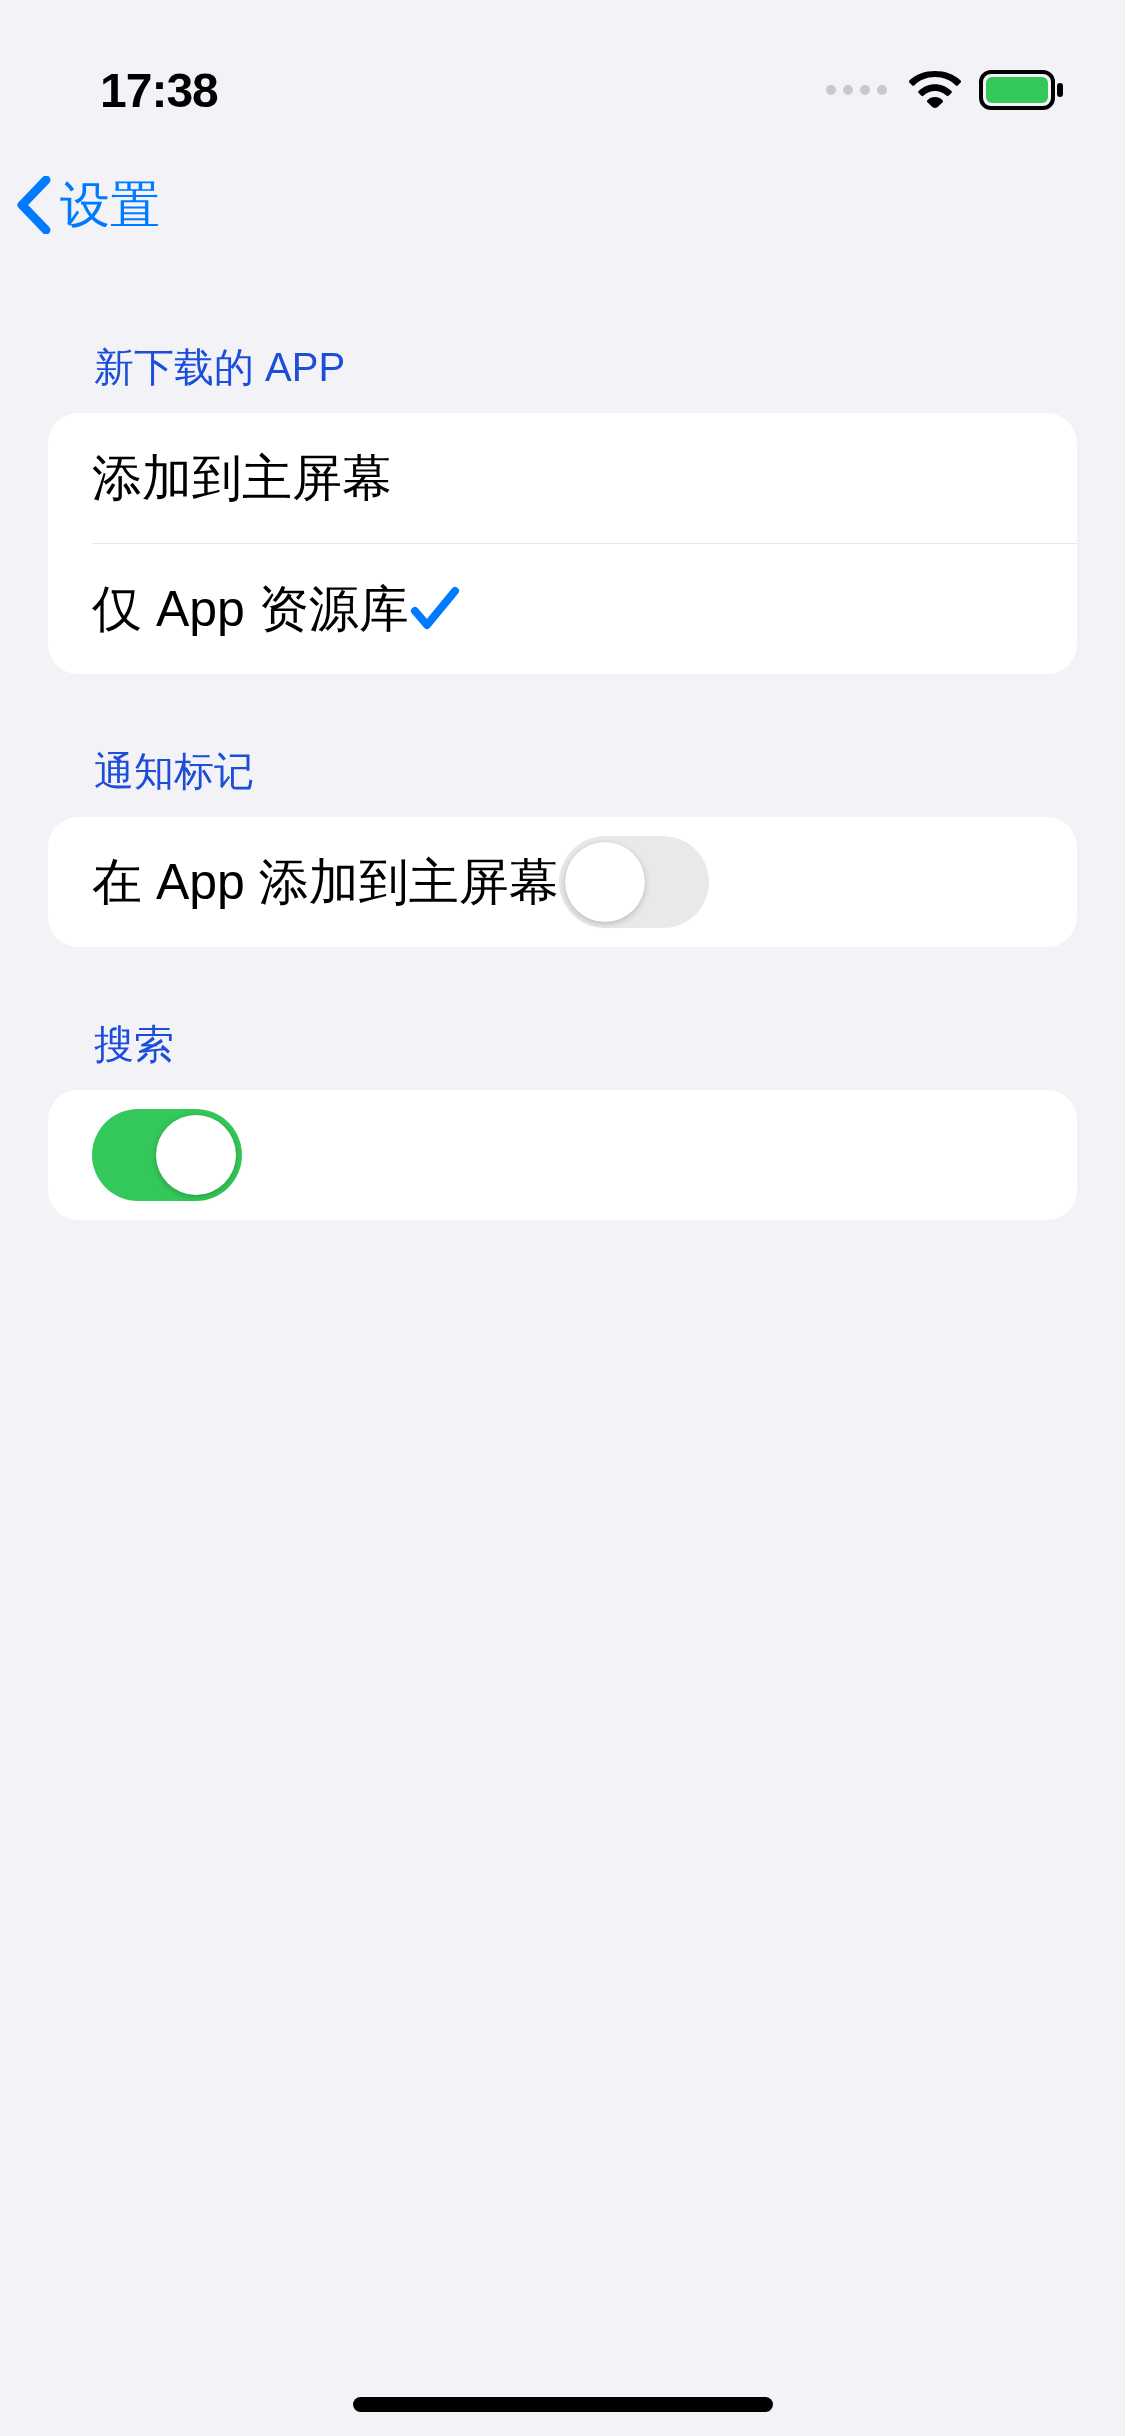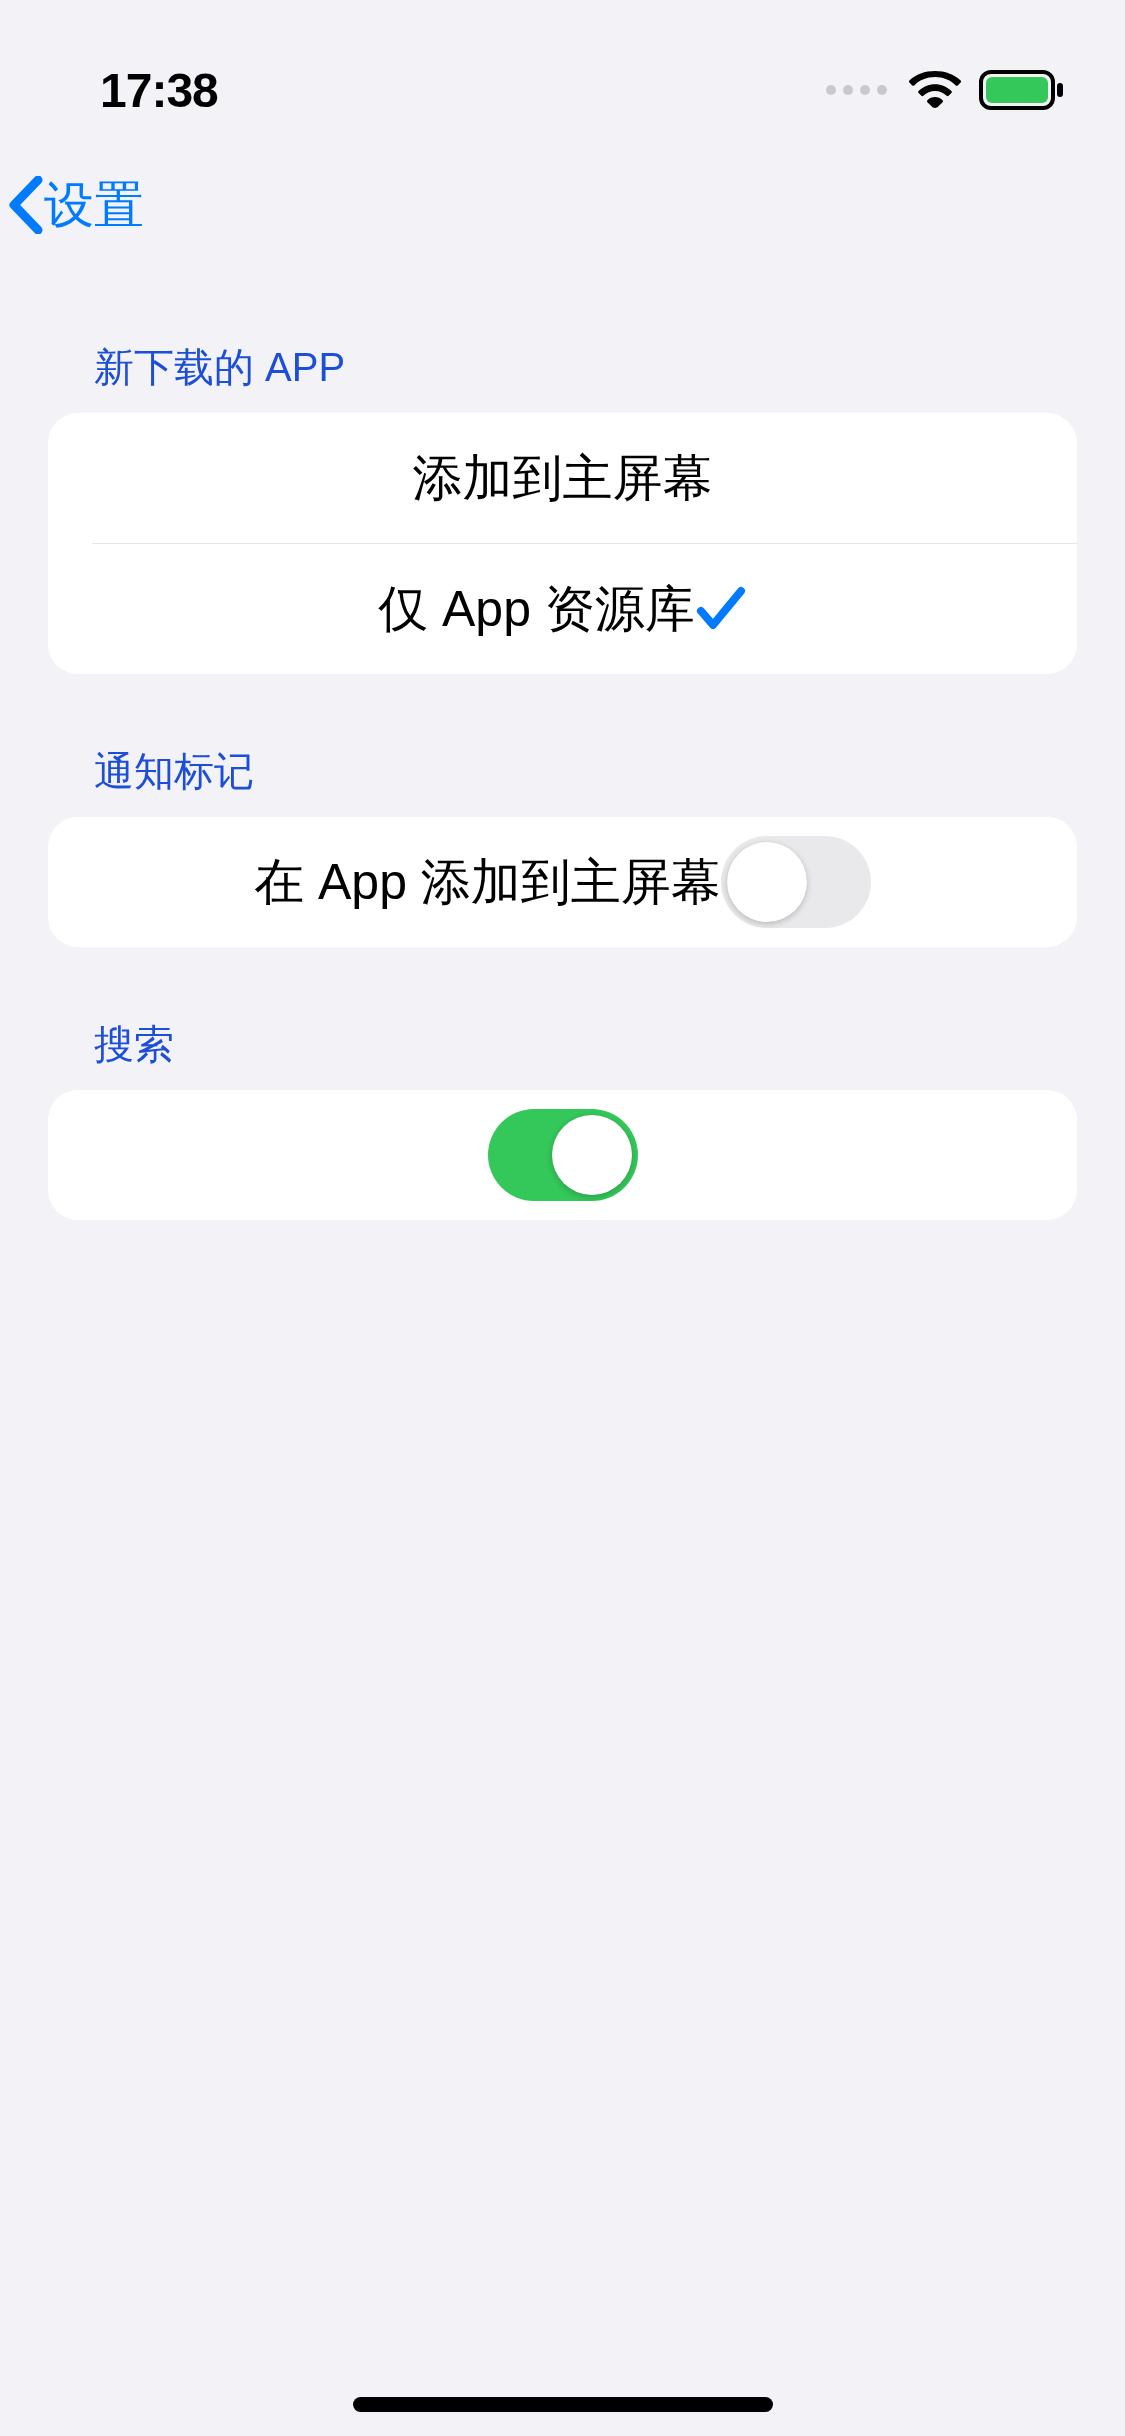--- a/index.html
+++ b/index.html
@@ -54,22 +54,23 @@
     
     .nav-bar {
       position: relative;
       height: 130px;
       display: flex;
       align-items: center;
     }
     .nav-back {
       display: flex;
       align-items: center;
+      gap: 8px;
       position: absolute;
-      left: 8px;
+      left: 16px;
       color: #007aff;
       font-size: 50px;
     }
     .nav-back svg { display: block; }
     .nav-back-label { }
     .nav-title {
       width: 100%;
       text-align: center;
       font-size: 52px;
       font-weight: 600;
@@ -84,21 +85,21 @@
     }
     .group {
       margin: 0 48px;
       background: #ffffff;
       border-radius: 30px;
       overflow: hidden;
     }
     .row {
       display: flex;
       align-items: center;
-      justify-content: center;
+      justify-content: flex-start;
       min-height: 130px;
       padding: 0 44px 0 44px;
     }
     .row .label {
       font-size: 50px;
       color: #000;
     }
     .separator {
       height: 1px;
       background: #e5e5ea;

